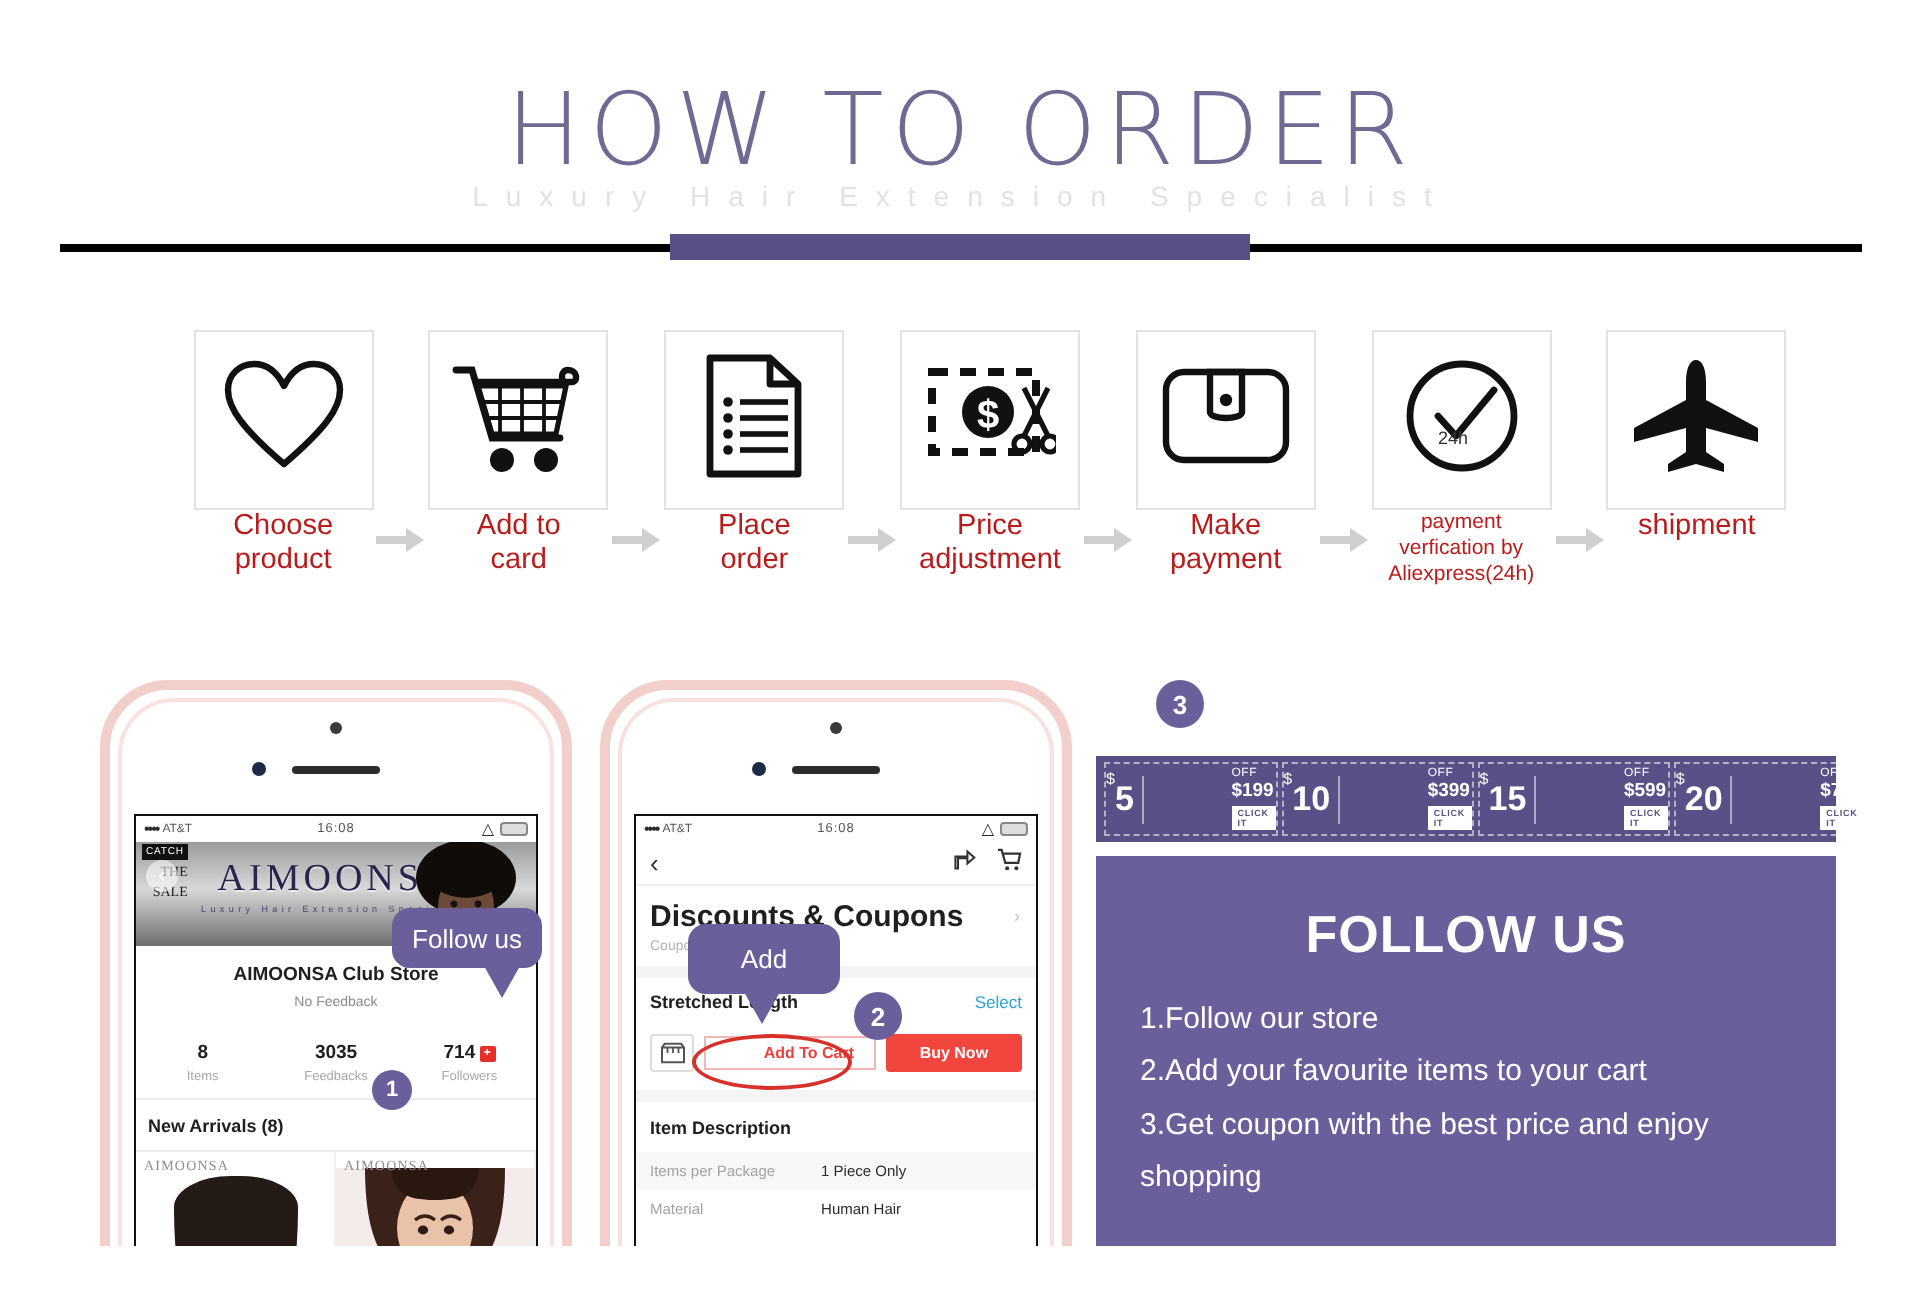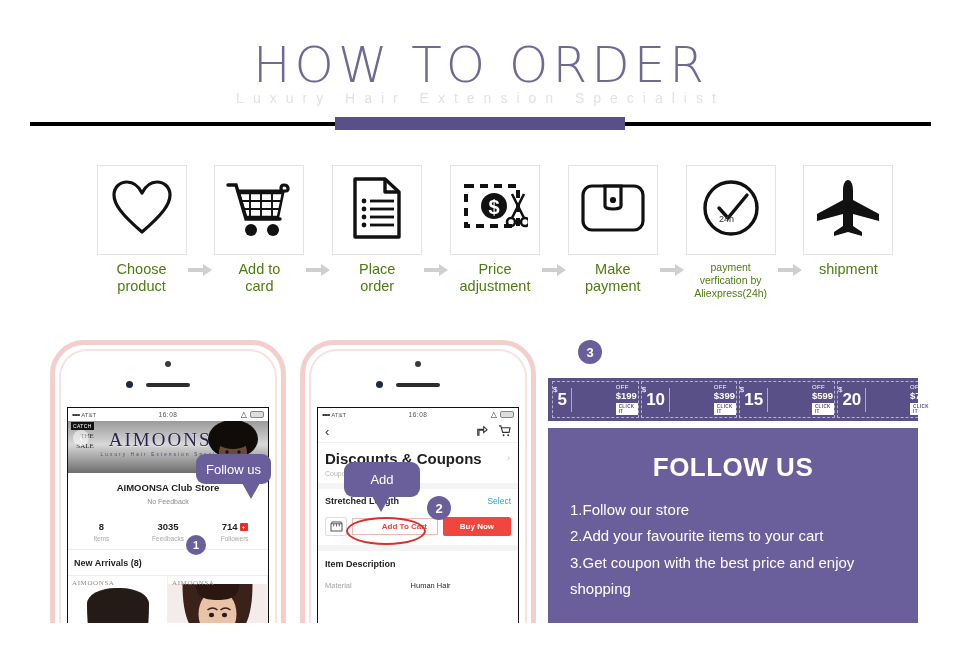--- a/index.html
+++ b/index.html
@@ -45,22 +45,22 @@
     display: flex; align-items: flex-start;
   }
   .step { width: 98px; display: flex; flex-direction: column; align-items: center; }
   .step-box {
     width: 90px; height: 90px;
     border: 1px solid #e3e3e3;
     display: flex; align-items: center; justify-content: center;
     background: #fff;
   }
   .step-label {
-    margin-top: 6px; text-align: center;
-    font-size: 14.5px; color: #4d7c0f; line-height: 1.15;
+    text-align: center;
+    font-size: 14.5px; color: #b91c1c; line-height: 1.15;
     font-family: "Liberation Sans", sans-serif;
   }
   .step-label.small { font-size: 10.5px; line-height: 1.25; }
   .arrow {
     width: 26px; height: 90px;
     display: flex; align-items: center; justify-content: center;
     position: relative; top: 60px;
   }
   .arrow svg { display: block; }
 
@@ -602,20 +602,24 @@
           <svg width="13" height="11" viewBox="0 0 14 12">
               <path d="M1 3 L2.5 1 H11.5 L13 3 V11 H1 Z" fill="none" stroke="#555" stroke-width="1.1"></path>
               <path d="M1 3 H13 M4 3 V6 M7 3 V6 M10 3 V6" stroke="#555" stroke-width="1"></path>
             </svg>
         </div>
         <div class="p2-atc">Add To Cart</div>
         <div class="p2-buy">Buy Now</div>
       </div>
 
       <div class="p2-desc-hdr">Item Description</div>
+      <div class="p2-row alt">
+        <span class="k">Items per Package</span>
+        <span class="v">1 Piece Only</span>
+      </div>
       <div class="p2-row">
         <span class="k">Material</span>
         <span class="v">Human Hair</span>
       </div>
     </div>
   </div>
 
   <div class="bubble" id="bubble-follow">Follow us</div>
   <div class="bubble" id="bubble-add">Add</div>
   <div class="redoval"></div>

